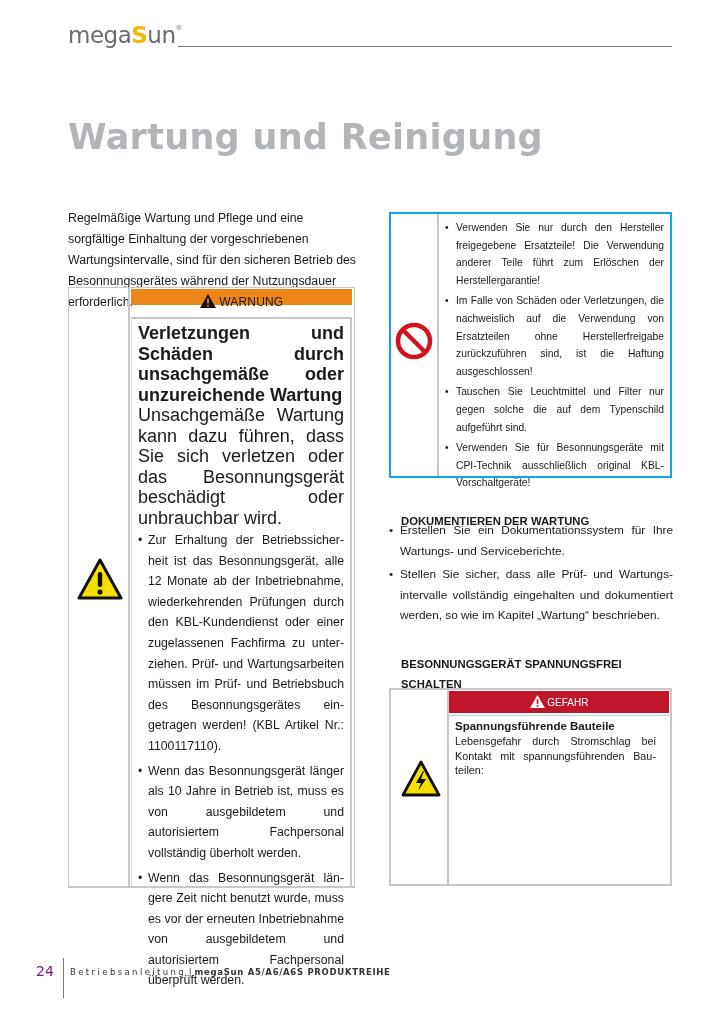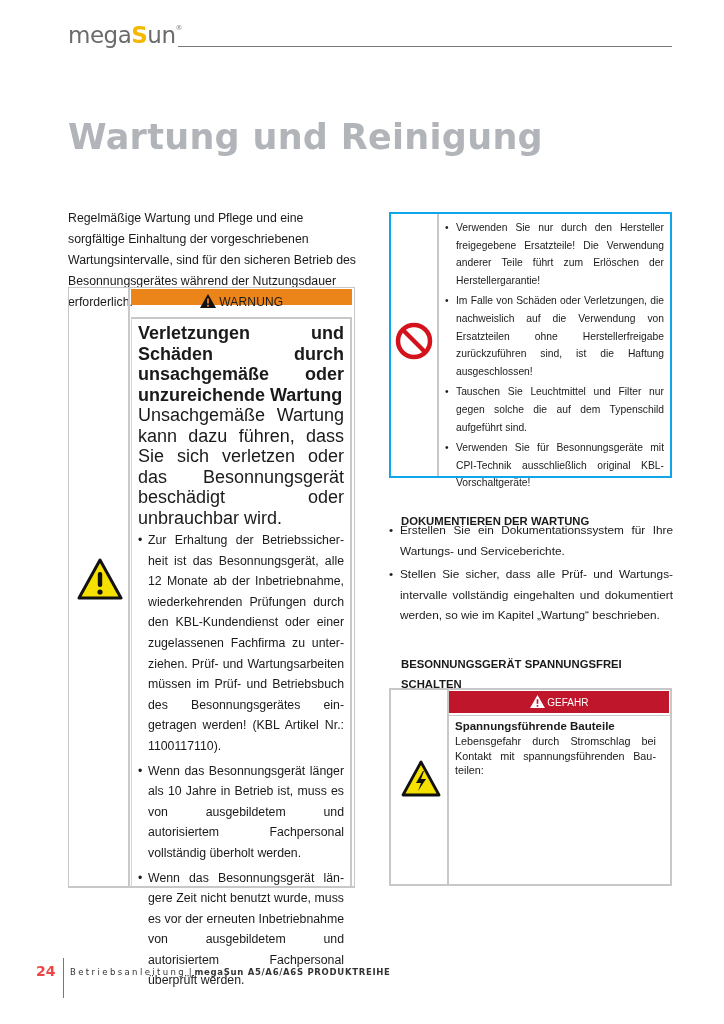--- a/index.html
+++ b/index.html
@@ -44,21 +44,21 @@
   .dangerbox .icon-col { width:58px; }
   .danger-head { position:absolute; left:58px; top:1px; right:1px; height:22px; background:#c0162b; color:#fff;
                  font-size:10px; text-align:center; line-height:23px; }
   .danger-content { position:absolute; left:58px; top:25px; right:0; bottom:0; border-top:1px solid #c8c8c8; padding:2px 14px 0 6px; box-sizing:border-box;}
   .danger-content .title { font-weight:bold; font-size:11.5px; line-height:16px; margin:0; }
   .danger-content p { font-size:10.8px; line-height:14.5px; margin:0; text-align:justify; }
   .danger-content ul.bl { margin-top:5px; }
   .danger-content ul.bl li { font-size:10.3px; line-height:14.5px; margin-bottom:0; padding-left:10px; }
   .danger-icon { position:absolute; left:10px; top:70px; }
 
-  .footer-num { position:absolute; left:36px; top:963px; font-family:"DejaVu Sans", sans-serif; font-weight:bold; font-size:14px; color:#ef4444; }
+  .footer-num { position:absolute; left:36px; top:963px; font-family:"DejaVu Sans", sans-serif; font-weight:normal; font-size:14px; color:#701a75; }
   .footer-rule { position:absolute; left:63px; top:958px; width:1px; height:40px; background:#777; }
   .footer-text { position:absolute; left:70px; top:967px; font-size:8.5px; color:#333; font-family:"DejaVu Sans", sans-serif; }
   .footer-text .light { letter-spacing:2.4px; }
   .footer-text .bold { font-weight:bold; letter-spacing:0.7px; }
 </style>
 </head>
 <body>
 
 <div class="logo">
   <span>mega</span><span class="s">S</span><span>un</span><span class="reg">®</span>

